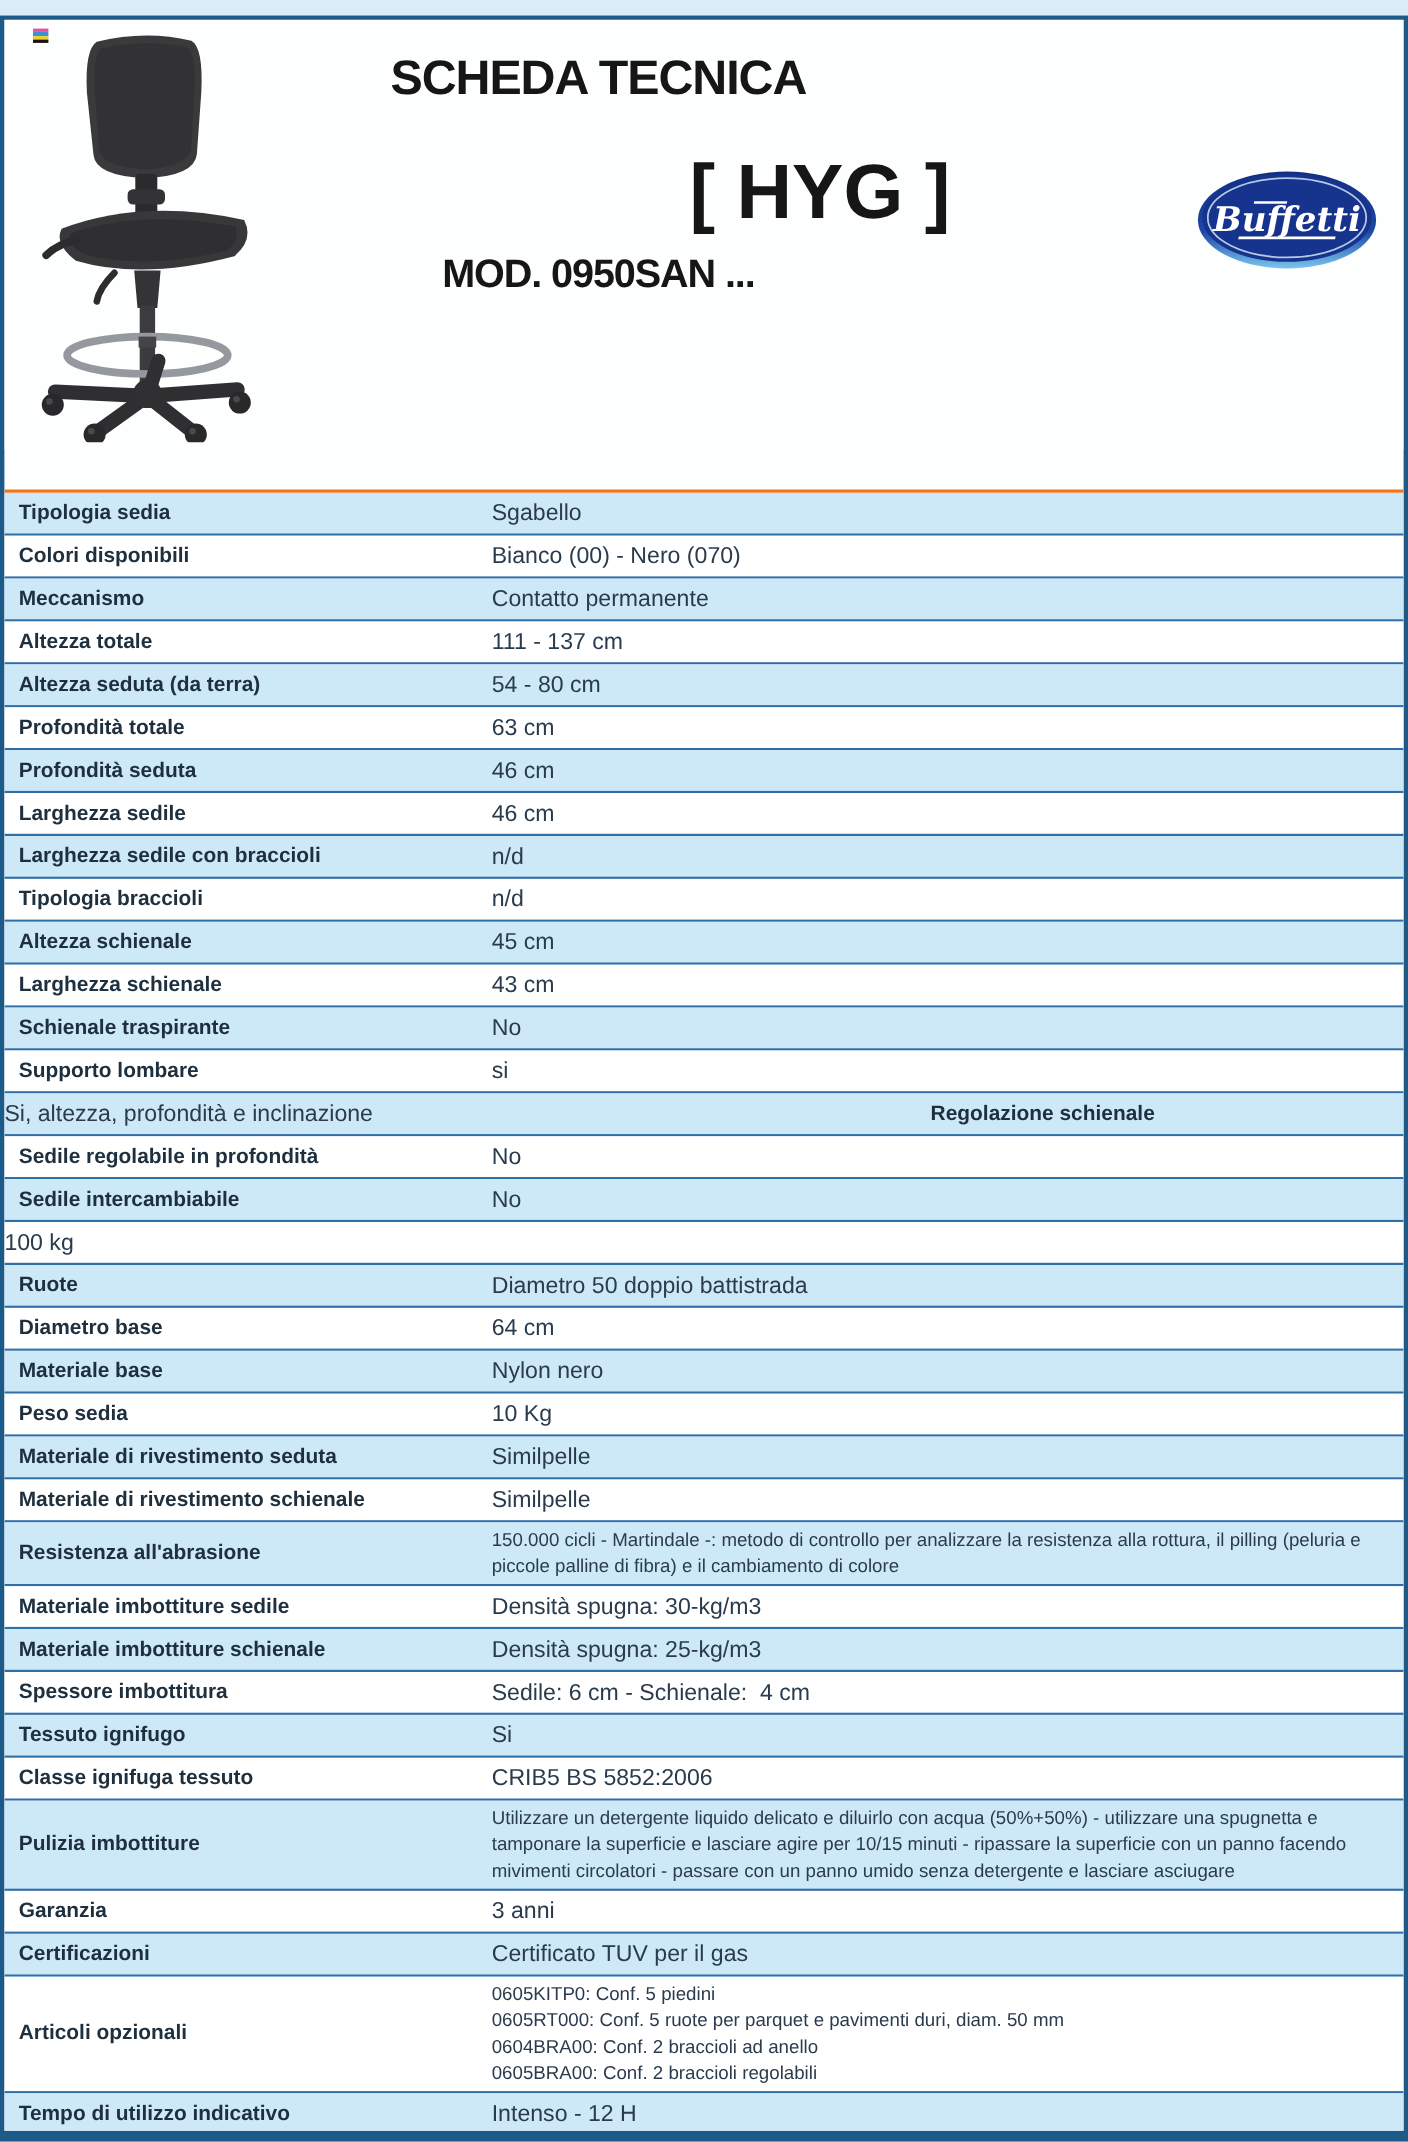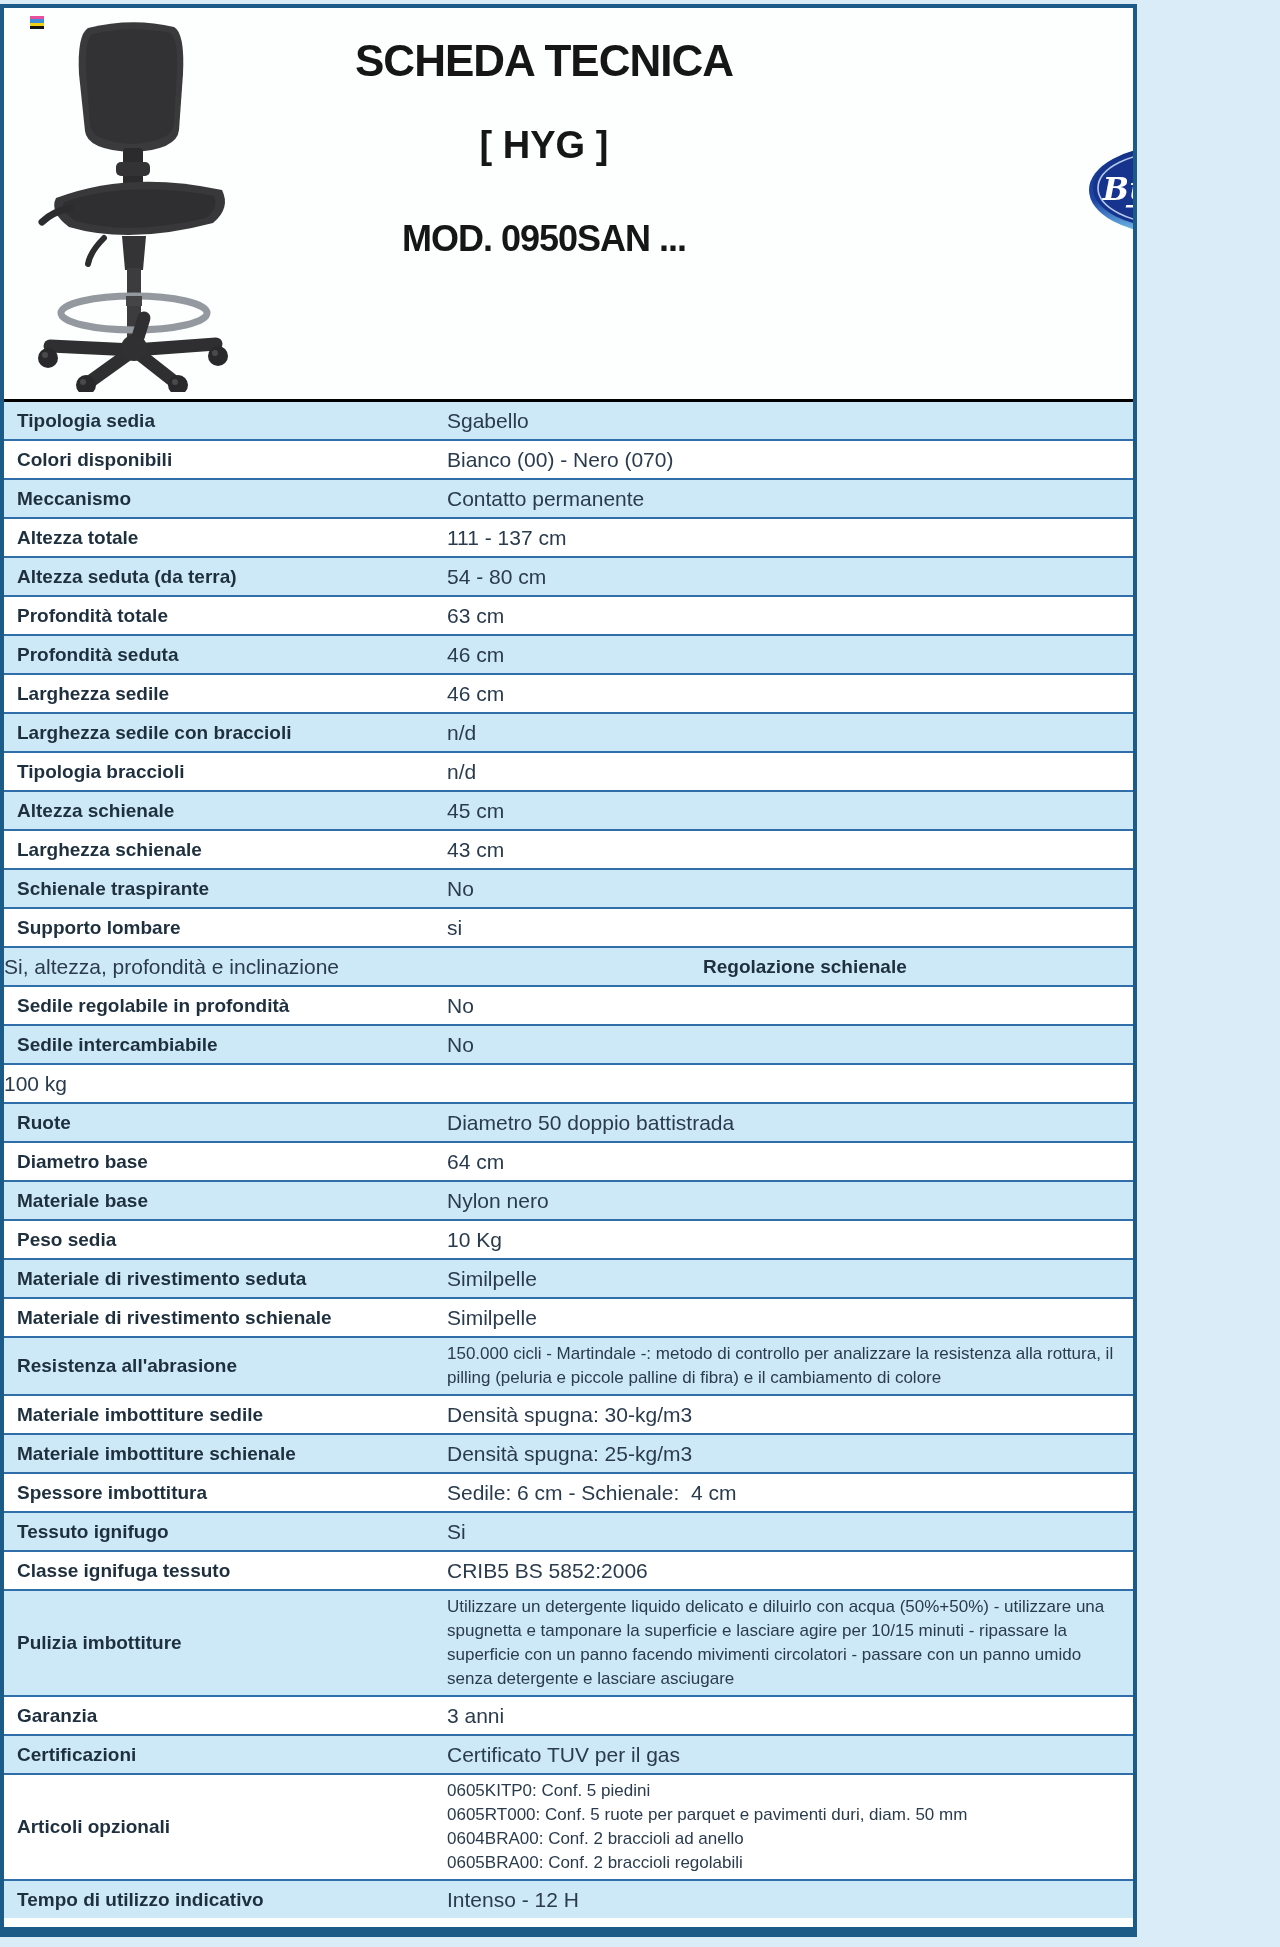--- a/index.html
+++ b/index.html
@@ -2,35 +2,35 @@
 <html><head>
 <meta charset="utf-8">
 <style>
   html,body{margin:0;padding:0;}
   body{
     width:1280px;height:1947px;position:relative;overflow:hidden;
     background:#d9ecf8;
     font-family:"Liberation Sans",sans-serif;
   }
   .page{
-    position:absolute;left:0;top:4px;width:1137px;height:1933px;
+    position:absolute;left:0;top:14px;width:1280px;height:1933px;
     box-sizing:border-box;background:#fdfefe;
     border:4px solid #1c5a88;border-bottom-width:10px;
     overflow:hidden;
   }
   .header{position:relative;height:391px;background:#fdfefe;}
   .cmyk{position:absolute;left:26px;top:8px;width:14px;height:13px;display:flex;flex-direction:column;}
   .cmyk span{flex:1;}
   .chair{position:absolute;left:22px;top:4px;}
   .titles{position:absolute;left:220px;width:640px;text-align:center;color:#161616;font-weight:bold;}
   .t1{top:28px;font-size:44px;letter-spacing:-1px;}
-  .t2{top:116px;font-size:38px;letter-spacing:0px;}
+  .t2{top:116px;font-size:70px;letter-spacing:0px;text-align:right;}
   .t3{top:210px;font-size:36px;letter-spacing:-1px;}
   .logo{position:absolute;left:1080px;top:126px;}
-  .spec-table{border-top:3px solid #000000;}
+  .spec-table{border-top:3px solid #f97316;margin-top:36px;}
   .row{display:flex;background:#fff;border-bottom:2px solid #2f6ea8;}
   .row:last-child{border-bottom:none;justify-content:center;}
   .row.blue{background:#cde9f8;}
   .cell{box-sizing:border-box;}
   .label{
     width:443px;min-height:37px;padding:4px 10px 4px 13px;
     display:flex;align-items:center;
     font-weight:bold;font-size:19px;color:#1e2f3e;
   }
   .value{

